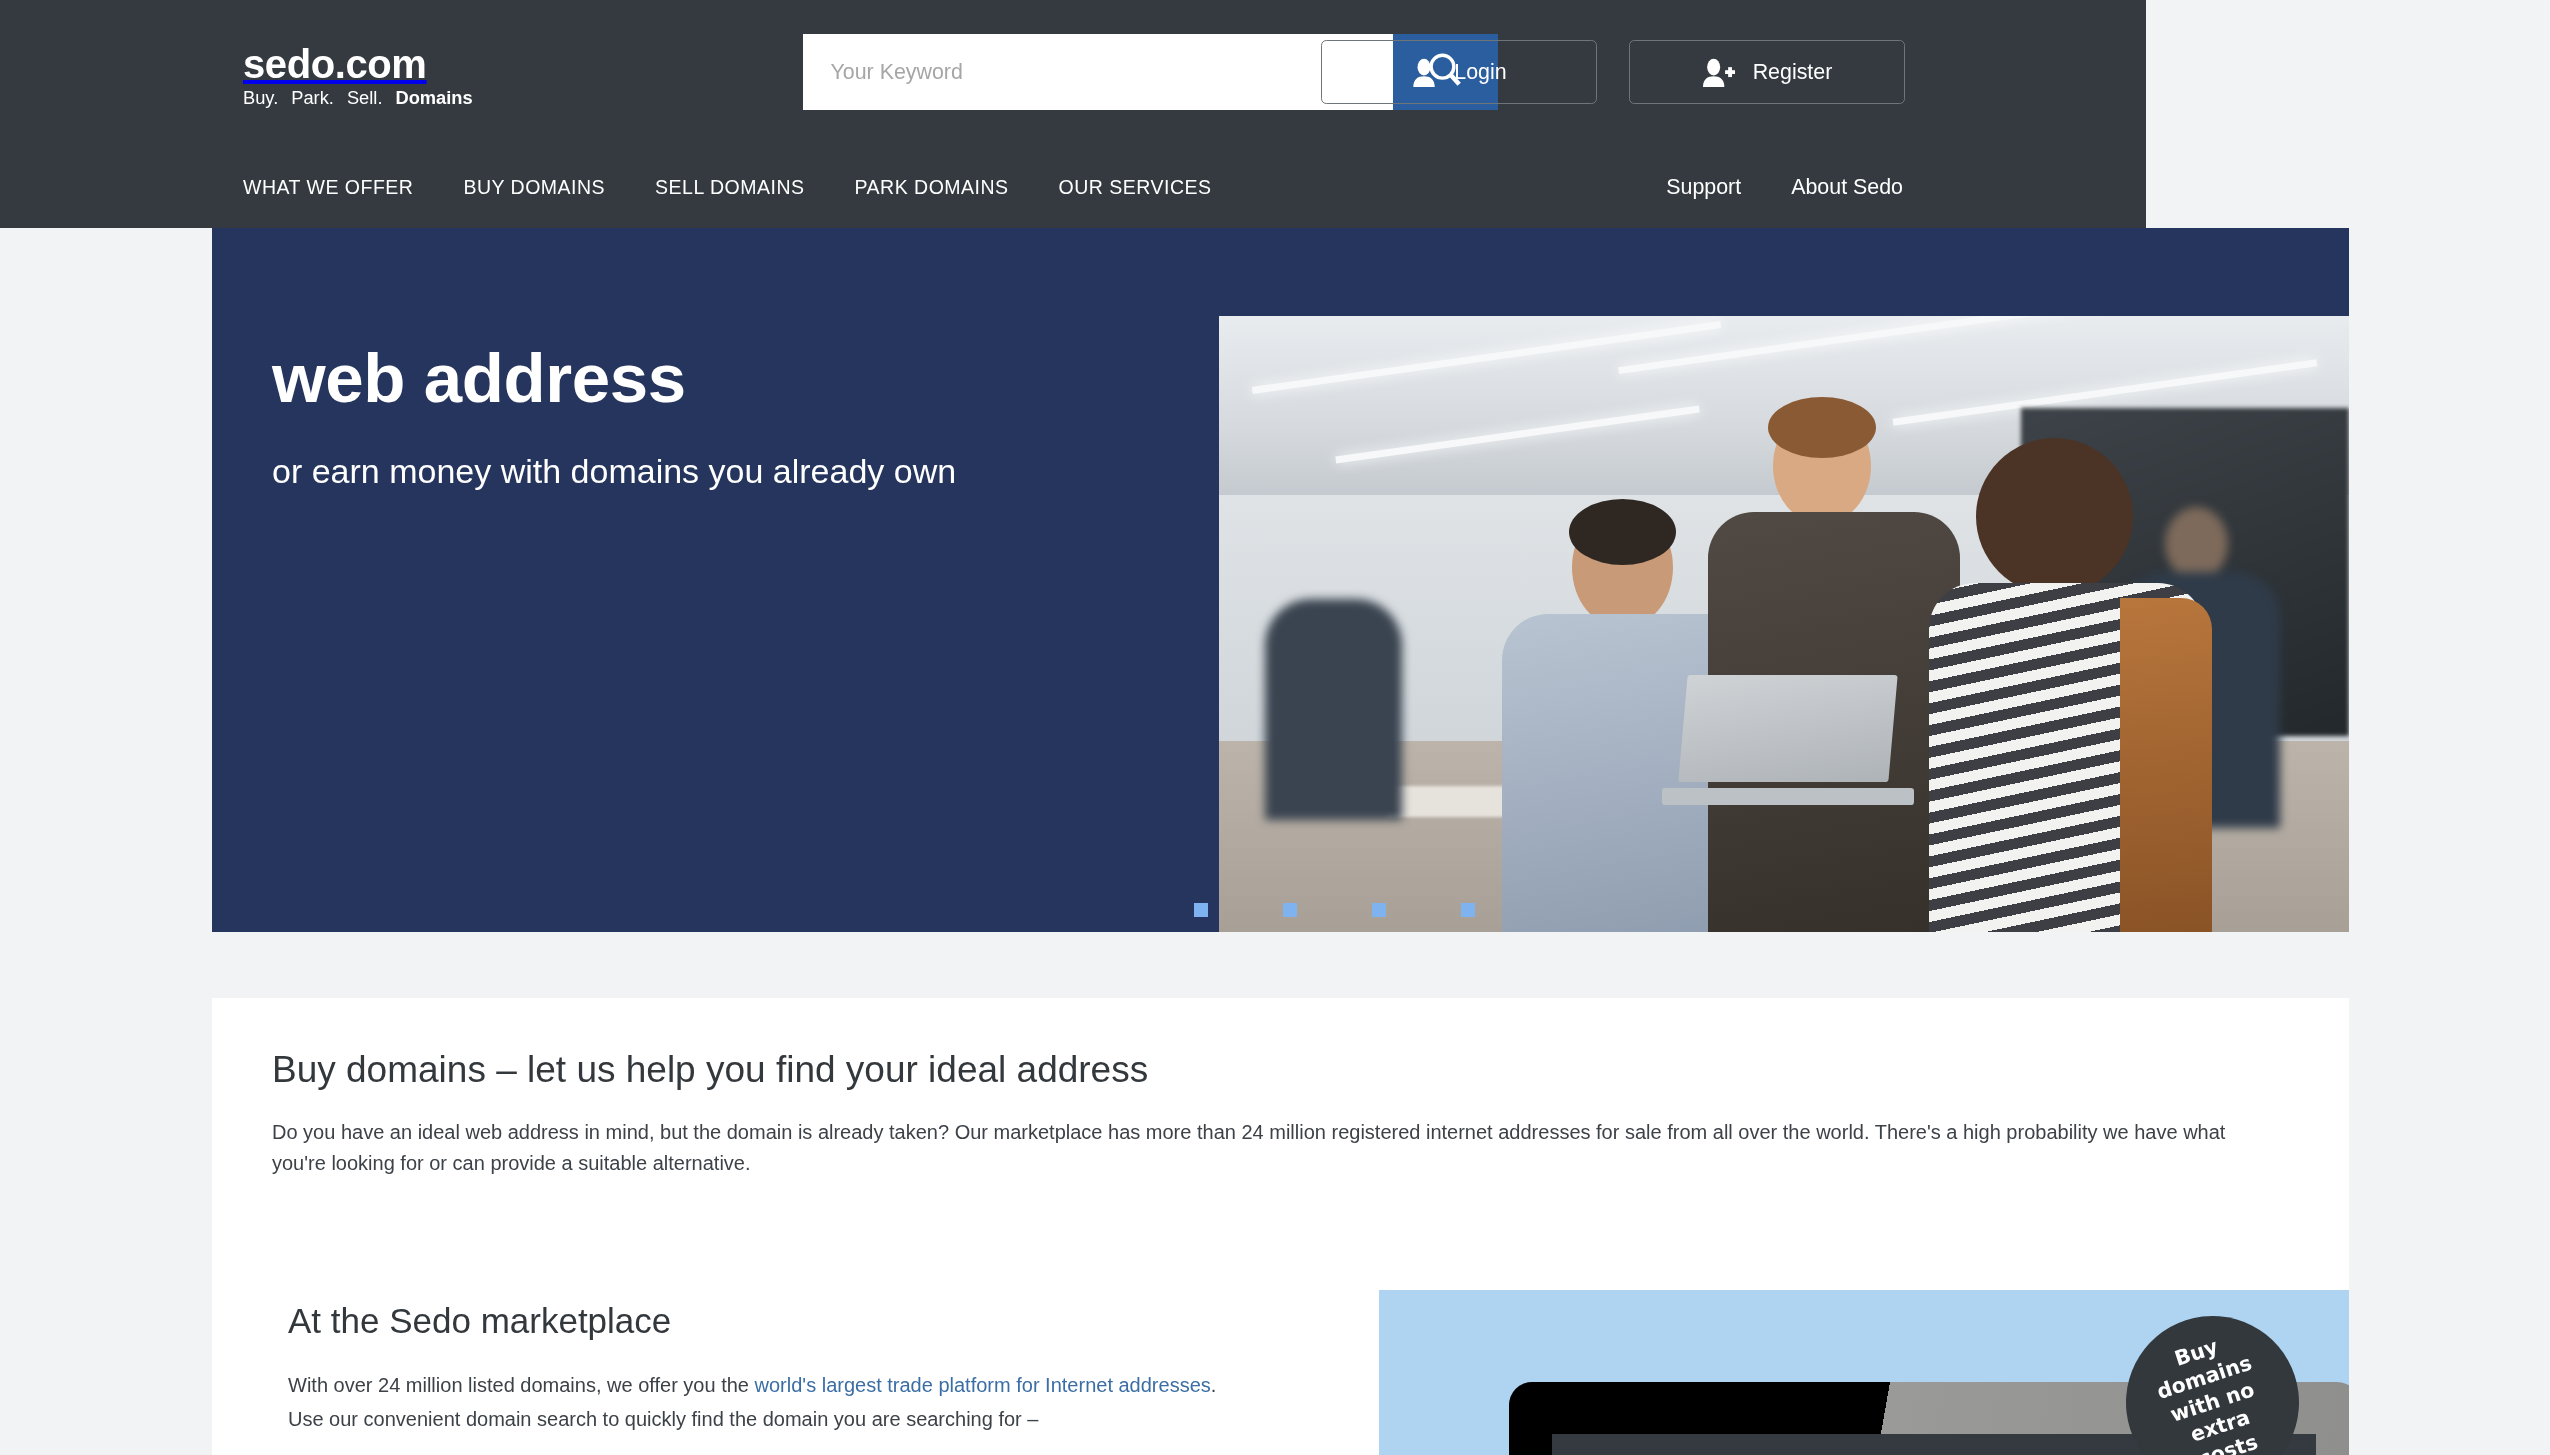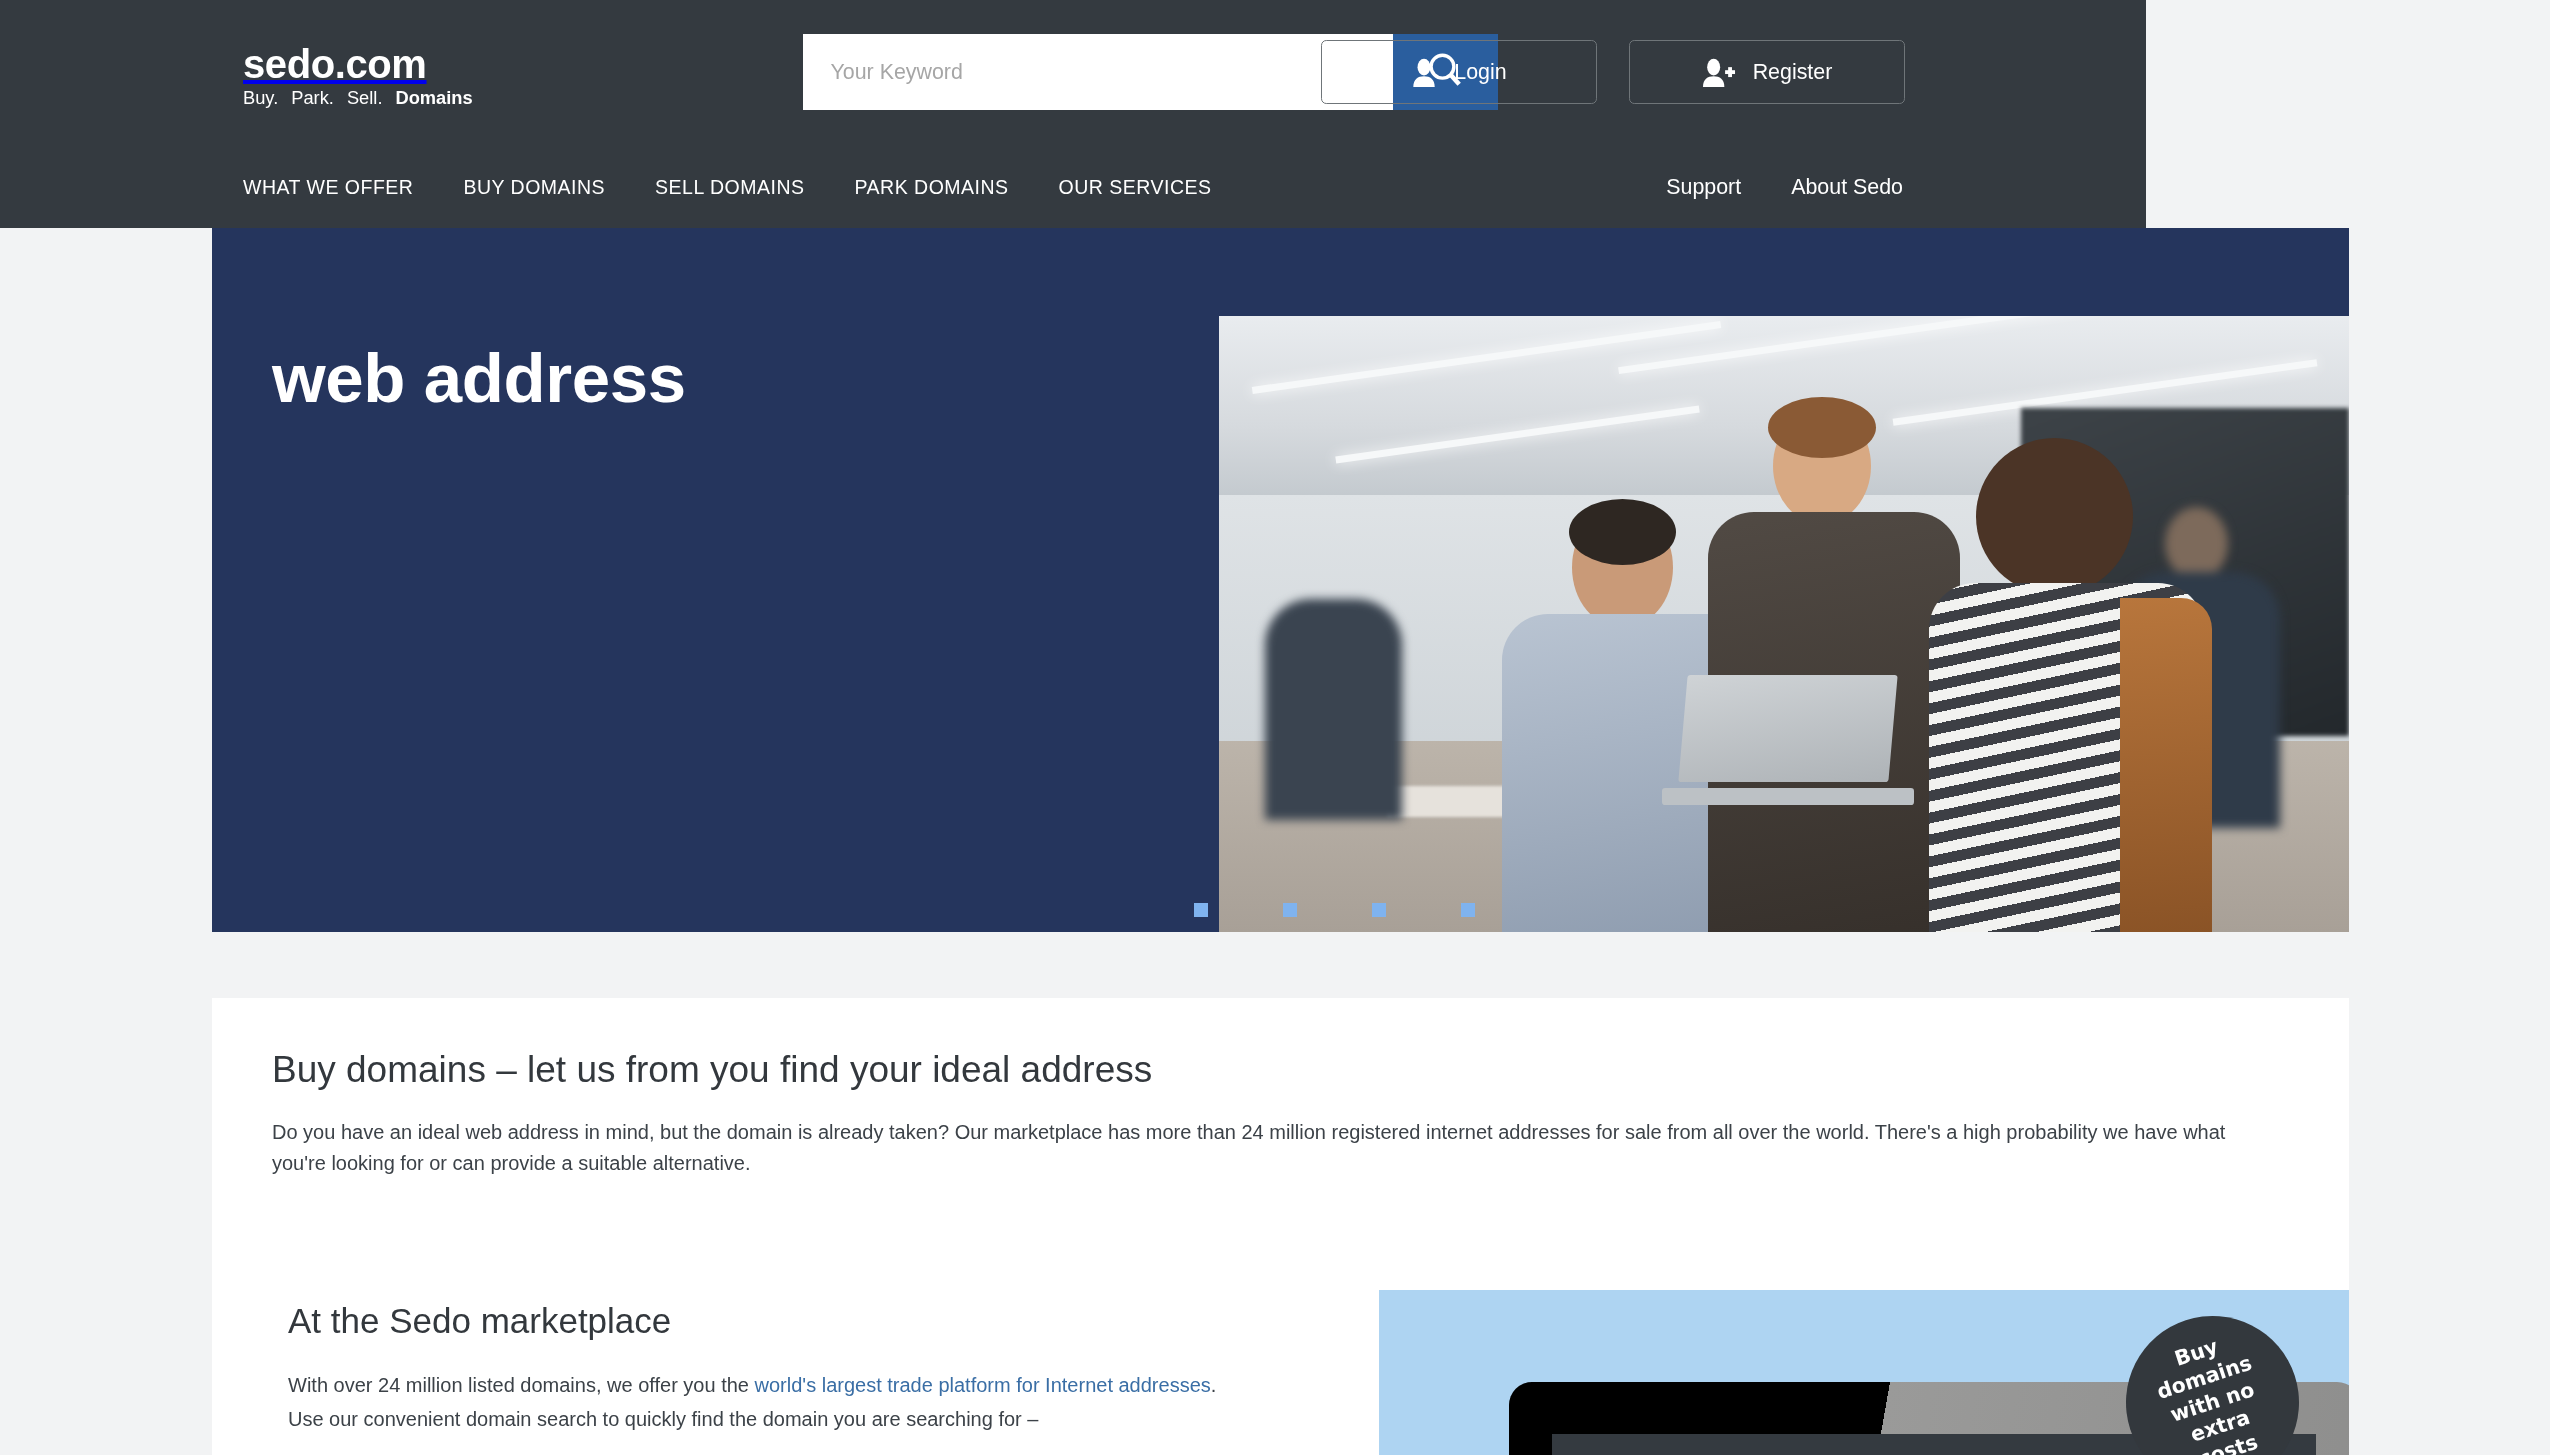--- a/index.html
+++ b/index.html
@@ -481,27 +481,28 @@
       <span class="hero-dot"></span>
       <span class="hero-dot"></span>
       <span class="hero-dot"></span>
 
   </div>
 
   <div class="hero-text">
     <h1 class="hero-title">
       <span style="display:block;">web address</span>
     </h1>
+    <p class="hero-subtitle">or earn money with domains you already own</p>
   </div>
 </section>
 
 <main class="content-card">
 
   <section class="buy-domains-block">
-    <h2 class="section-heading">Buy domains – let us from you find your ideal address</h2>
+    <h2 class="section-heading">Buy domains – let us help you find your ideal address</h2>
     <p class="body-copy">Do you have an ideal web address in mind, but the domain is already taken? Our marketplace has more than 24 million registered internet addresses for sale from all over the world. There's a high probability we have what you're looking for or can provide a suitable alternative.</p>
   </section>
 
   <section class="marketplace-block">
     <h2 class="section-heading">At the Sedo marketplace</h2>
     <p class="marketplace-copy"><span>With over 24 million listed domains, we offer you the </span><a class="inline-link" href="#">world's largest trade platform for Internet addresses</a><span>. Use our convenient domain search to quickly find the domain you are searching for –</span></p>
   </section>
 
   <div class="illustration">
     <div class="device">

